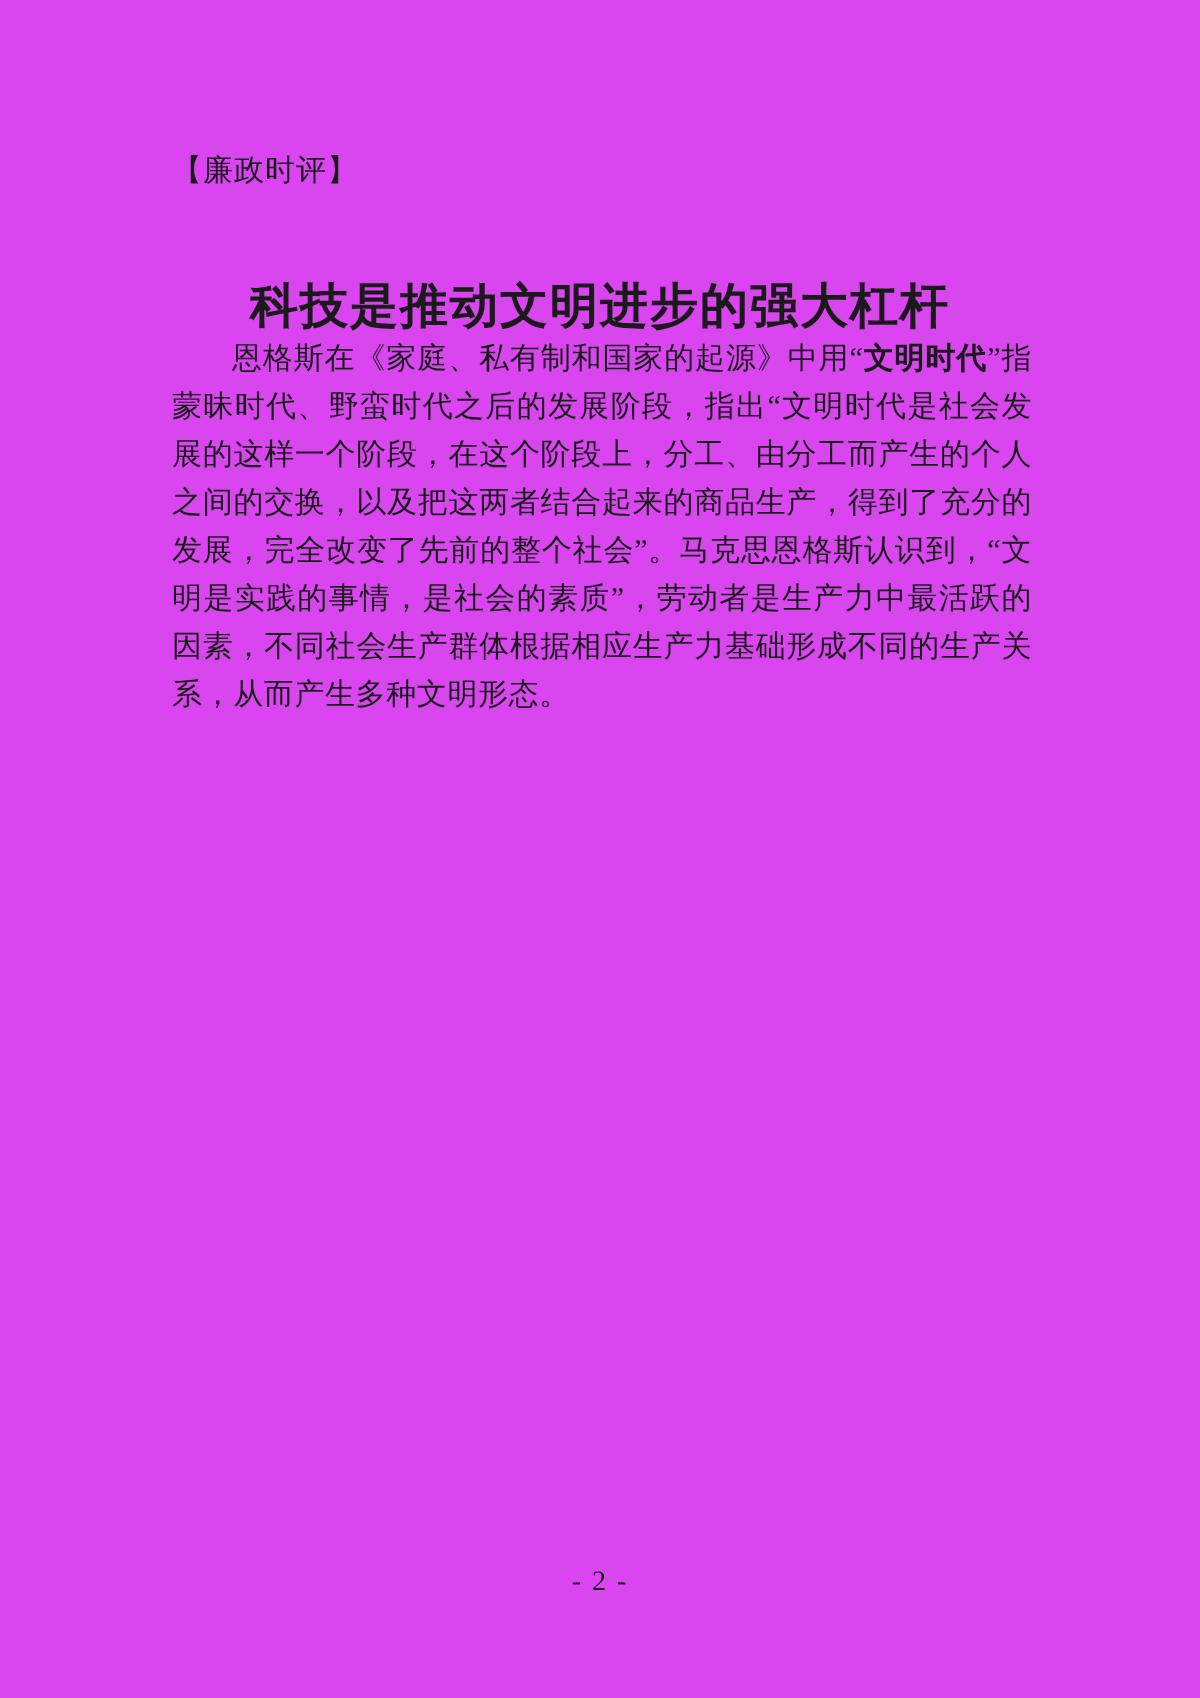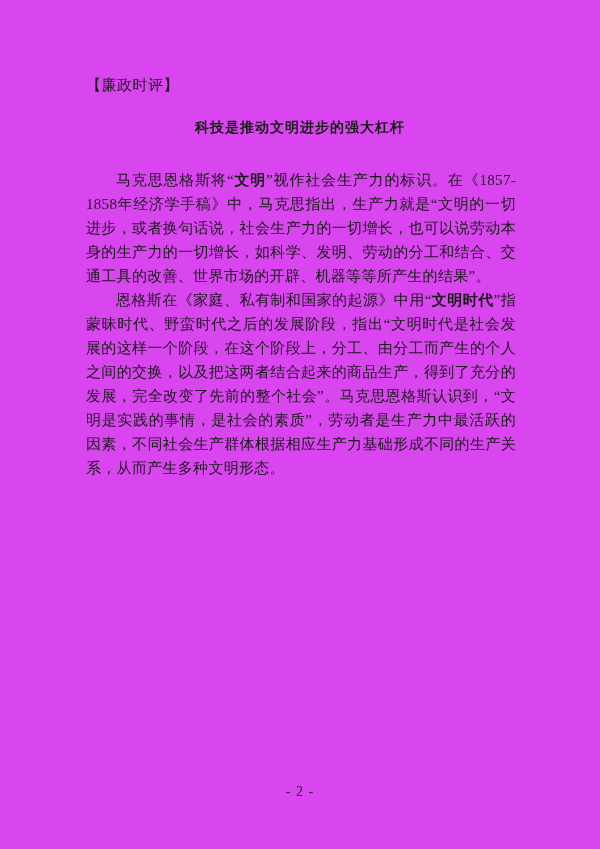--- a/index.html
+++ b/index.html
@@ -24,25 +24,25 @@
     position: absolute;
     left: 86px;
     top: 76px;
     font-size: 15px;
     letter-spacing: 0.5px;
     white-space: nowrap;
   }
   .doc-title {
     position: absolute;
     left: 0;
-    top: 119px;
+    top: 137px;
     width: 100%;
     margin: 0;
     text-align: center;
-    font-size: 14px;
+    font-size: 24px;
     font-weight: bold;
     letter-spacing: 1px;
   }
   .doc-body {
     position: absolute;
     left: 86px;
     top: 168px;
     width: 430px;
   }
   .para {
@@ -69,18 +69,17 @@
 </style>
 </head>
 <body style="color: rgb(26, 26, 26); background: rgb(255, 255, 255);">
 
 <div class="page">
   <div class="doc-category">【廉政时评】</div>
 
   <h1 class="doc-title">科技是推动文明进步的强大杠杆</h1>
 
   <div class="doc-body">
-      <p class="para"><span class="run">马克思恩格斯将“</span><span class="run-bold">文明</span><span class="run">”视作社会生产力的标识。在《1857-1858年经济学手稿》中，马克思指出，生产力就是“文明的一切进步，或者换句话说，社会生产力的一切增长，也可以说劳动本身的生产力的一切增长，如科学、发明、劳动的分工和结合、交通工具的改善、世界市场的开辟、机器等等所产生的结果”。</span></p>
       <p class="para"><span class="run">恩格斯在《家庭、私有制和国家的起源》中用“</span><span class="run-bold">文明时代</span><span class="run">”指蒙昧时代、野蛮时代之后的发展阶段，指出“文明时代是社会发展的这样一个阶段，在这个阶段上，分工、由分工而产生的个人之间的交换，以及把这两者结合起来的商品生产，得到了充分的发展，完全改变了先前的整个社会”。马克思恩格斯认识到，“文明是实践的事情，是社会的素质”，劳动者是生产力中最活跃的因素，不同社会生产群体根据相应生产力基础形成不同的生产关系，从而产生多种文明形态。</span></p>
     </div>
 
   <div class="page-number">- 2 -</div>
 </div>
 
 </body></html>

